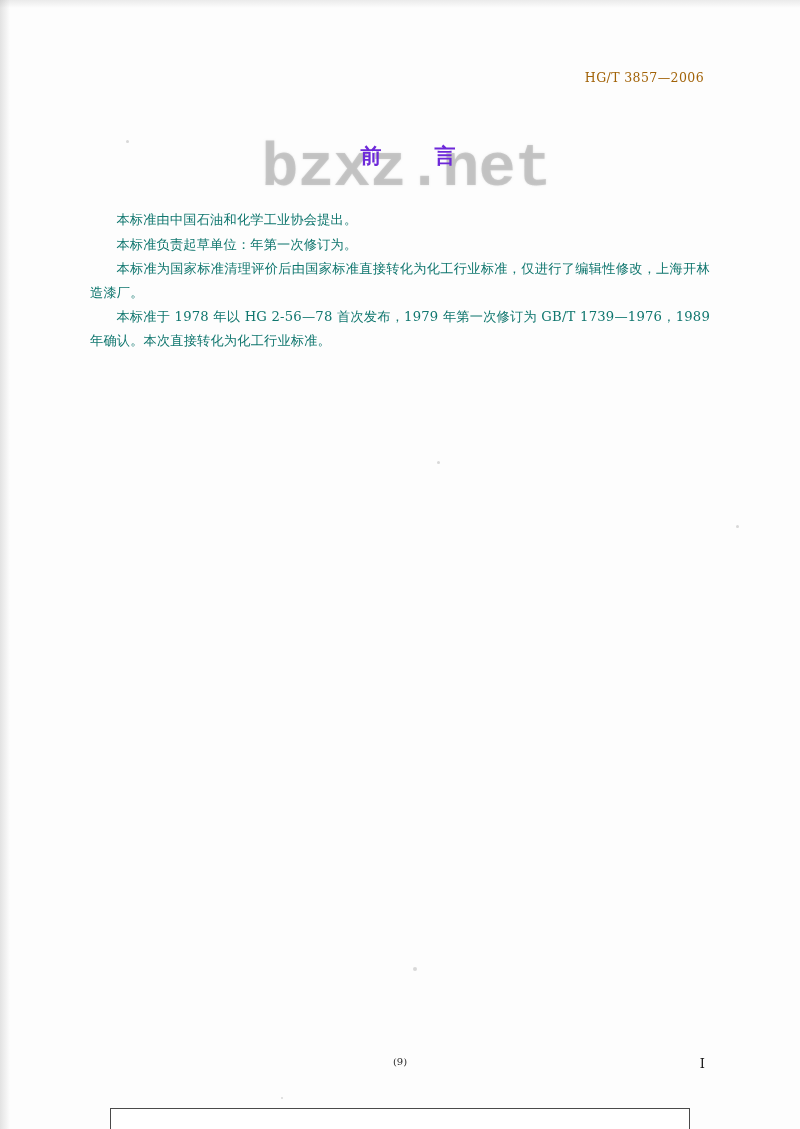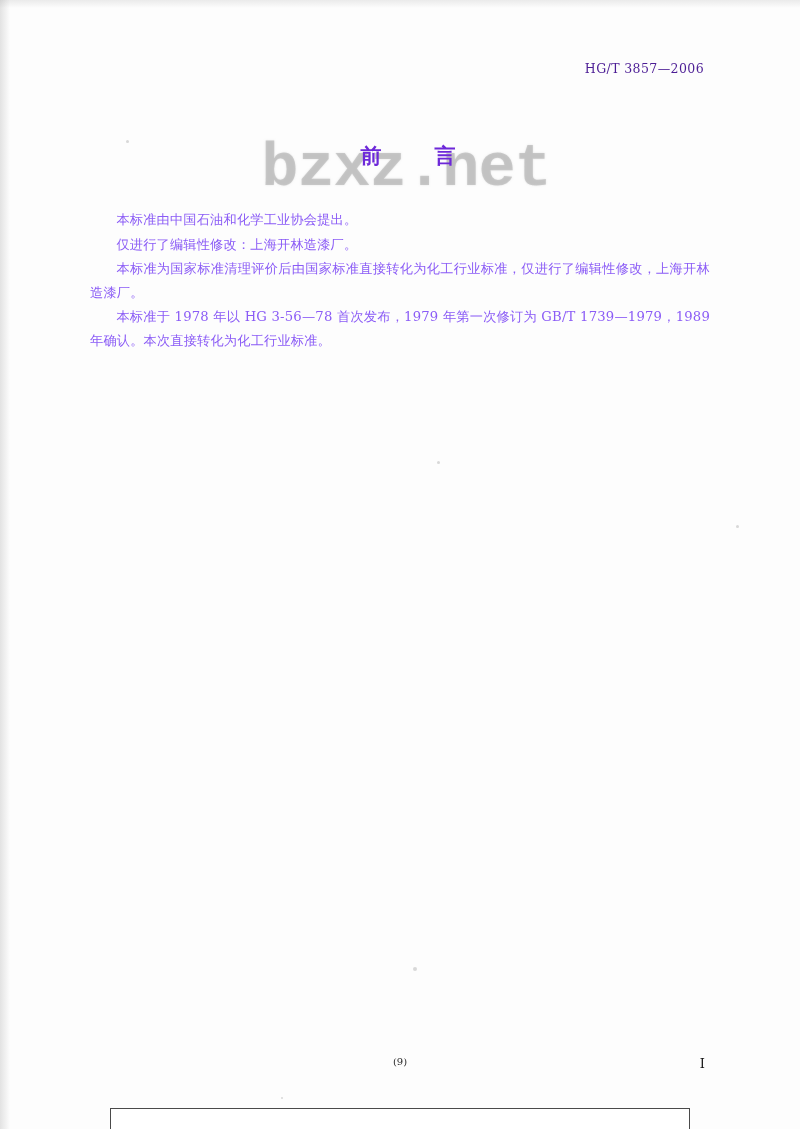--- a/index.html
+++ b/index.html
@@ -27,25 +27,25 @@
   
   .speck {
     position: absolute;
     background: #b9b9b9;
     border-radius: 50%;
     opacity: .55;
   }
 
   .header-code {
     position: absolute;
-    top: 61px;
+    top: 70px;
     right: 96px;
     font-size: 12.5px;
     letter-spacing: .4px;
-    color: #4c1d95;
+    color: #a16207;
     font-family: "DejaVu Serif", "Liberation Serif", serif;
     white-space: nowrap;
   }
 
   .doc-title {
     position: absolute;
     top: 142px;
     left: 0;
     width: 800px;
     text-align: center;
@@ -81,21 +81,21 @@
     left: 90px;
     width: 620px;
   }
 
   .para {
     font-size: 13.2px;
     line-height: 23.5px;
     text-indent: 2em;
     margin: 0 0 1px 0;
     text-align: justify;
-    color: #8b5cf6;
+    color: #0f766e;
     letter-spacing: .2px;
   }
 
   .footer-note {
     position: absolute;
     bottom: 62px;
     left: 0;
     width: 800px;
     text-align: center;
     font-size: 10px;
@@ -147,23 +147,23 @@
   <div class="edge-shadow-left"></div>
 
   <div class="header-code">HG/T 3857—2006</div>
 
   <div class="watermark">bzxz.net</div>
 
   <div class="doc-title">前　言</div>
 
   <div class="body-block">
     <p class="para">本标准由中国石油和化学工业协会提出。</p>
-    <p class="para">仅进行了编辑性修改：上海开林造漆厂。</p>
+    <p class="para">本标准负责起草单位：年第一次修订为。</p>
     <p class="para">本标准为国家标准清理评价后由国家标准直接转化为化工行业标准，仅进行了编辑性修改，上海开林造漆厂。</p>
-    <p class="para">本标准于 1978 年以 HG 3-56—78 首次发布，1979 年第一次修订为 GB/T 1739—1979，1989 年确认。本次直接转化为化工行业标准。</p>
+    <p class="para">本标准于 1978 年以 HG 2-56—78 首次发布，1979 年第一次修订为 GB/T 1739—1976，1989 年确认。本次直接转化为化工行业标准。</p>
   </div>
 
   <div class="footer-note">(9)</div>
   <div class="page-number">I</div>
 
   <div class="bottom-strip"></div>
 
   <div class="speck" style="left:126px; top:140px; width:3px; height:3px;"></div>
   <div class="speck" style="left:437px; top:461px; width:3px; height:3px;"></div>
   <div class="speck" style="left:736px; top:525px; width:3px; height:3px;"></div>

